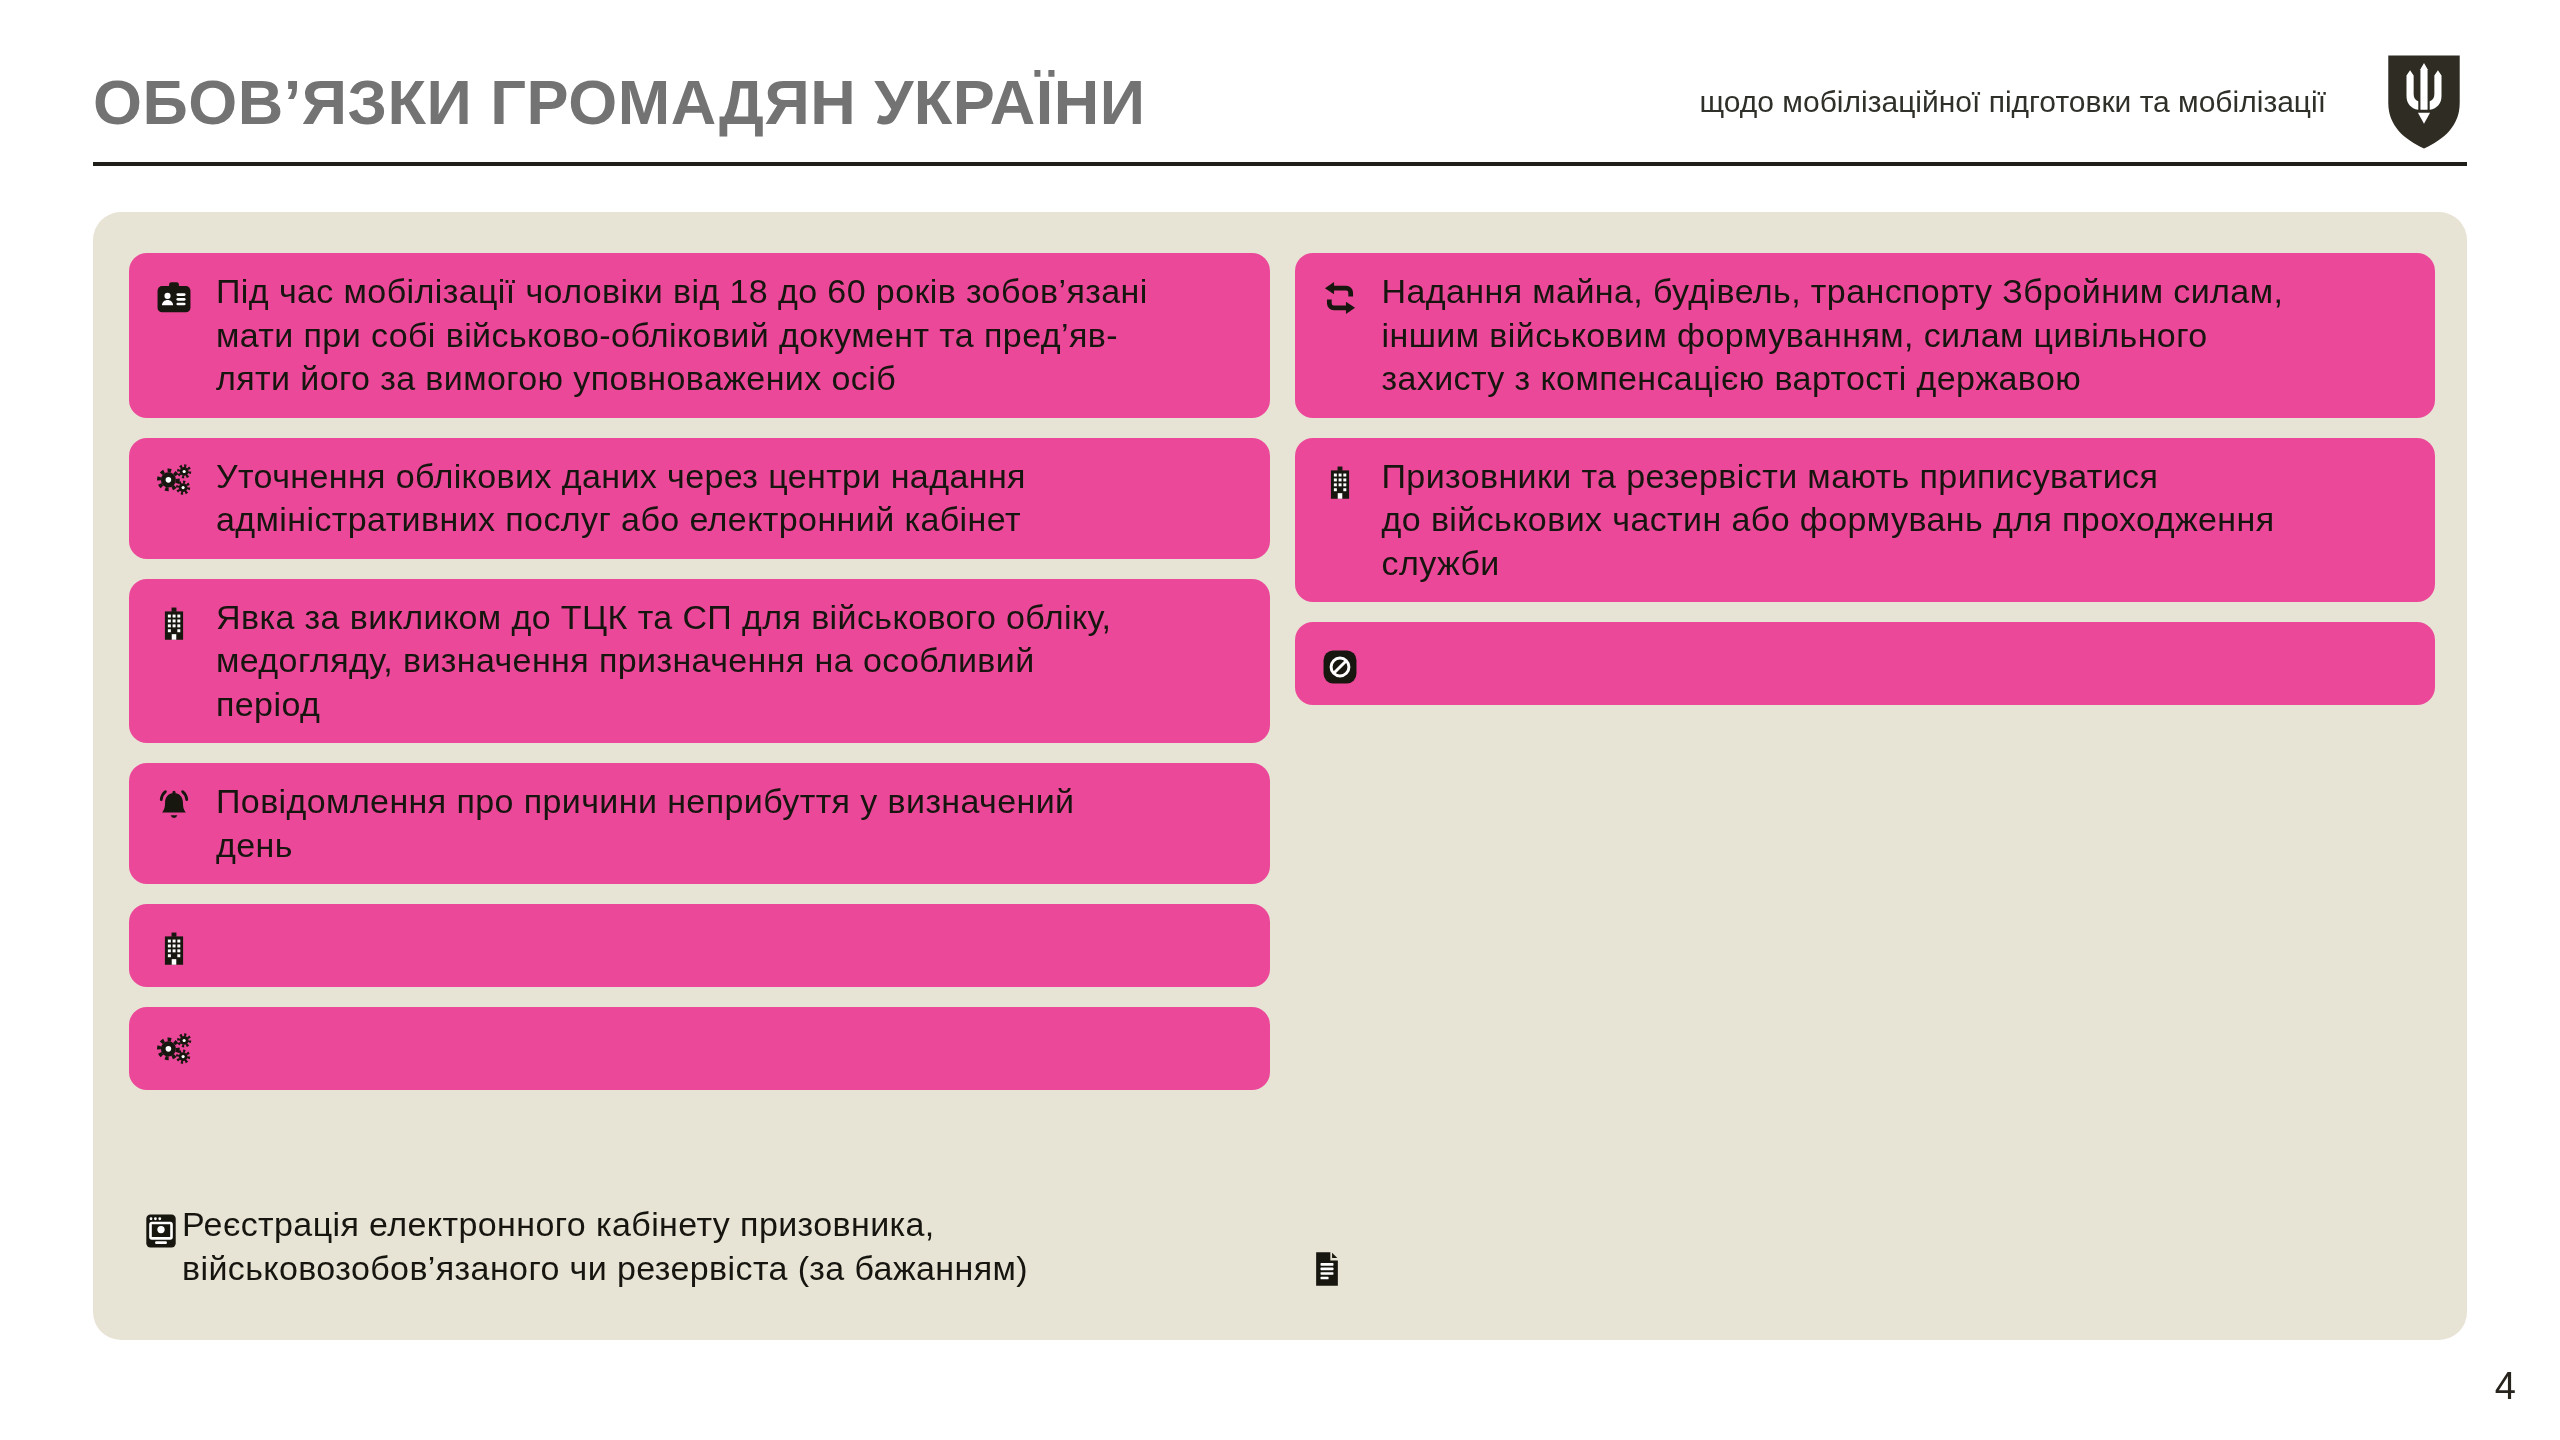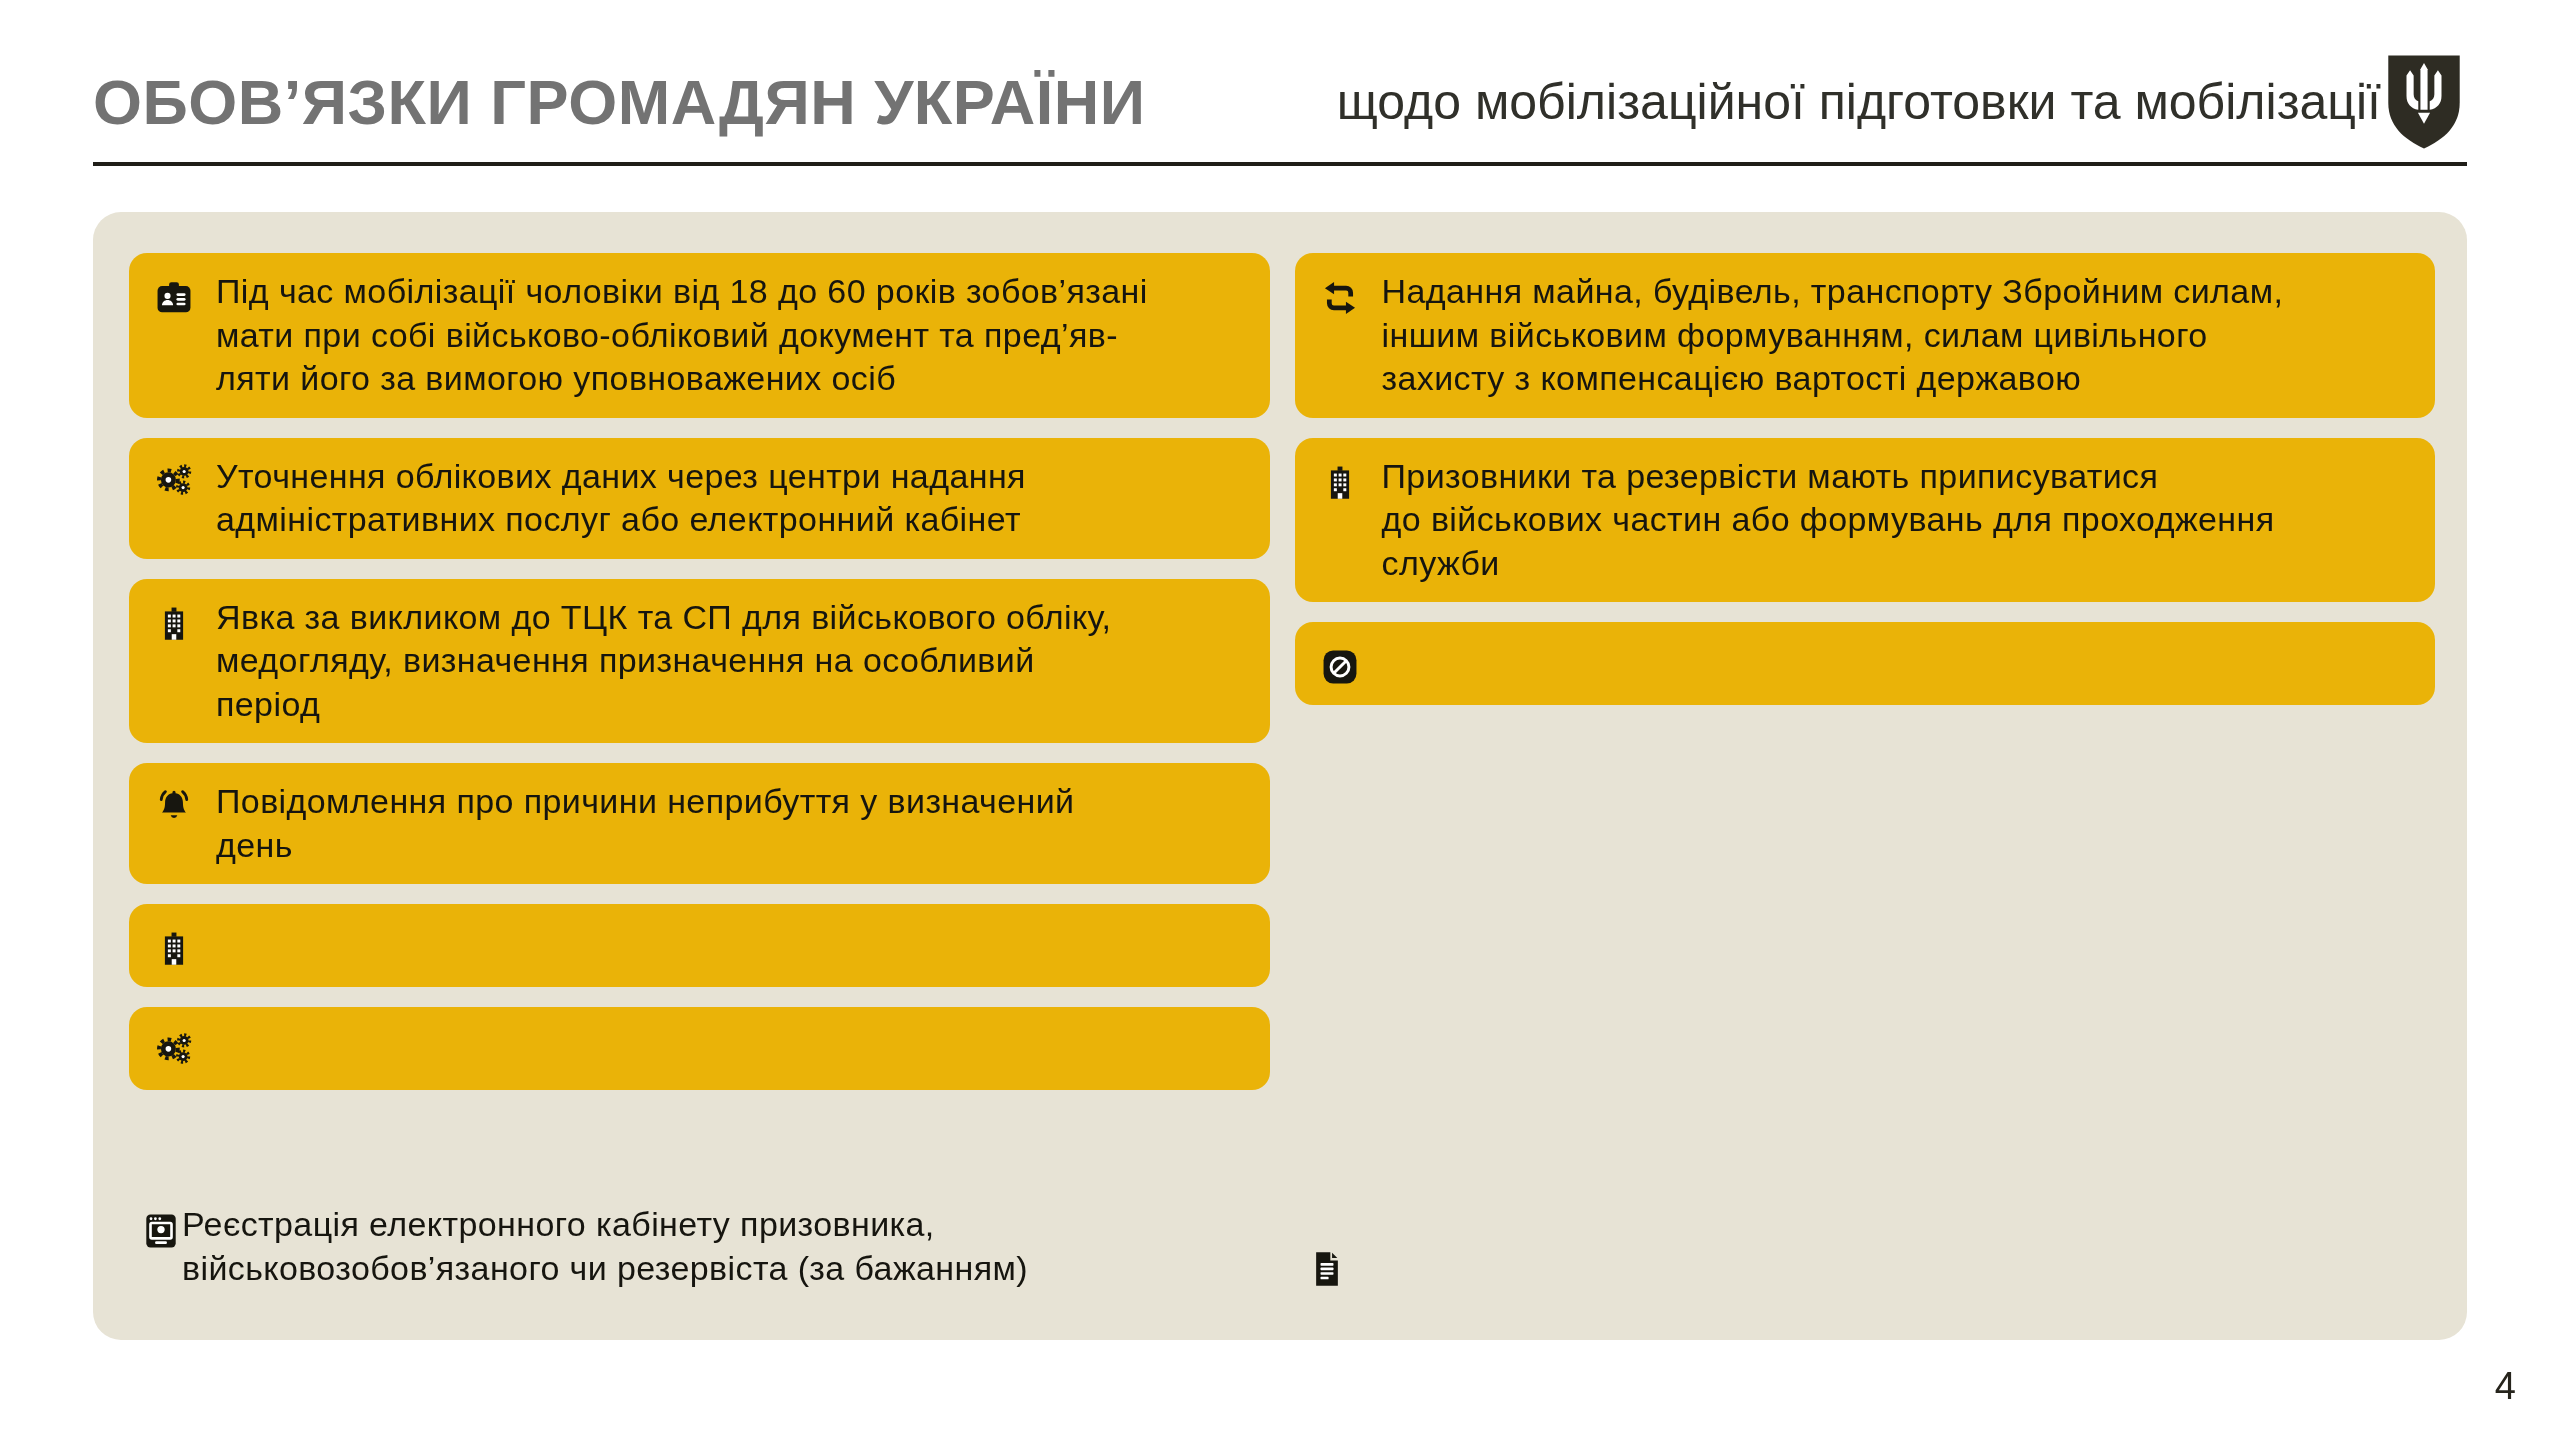--- a/index.html
+++ b/index.html
@@ -19,21 +19,22 @@
   }
   .title {
     font-size: 63px;
     font-weight: bold;
     letter-spacing: 0.5px;
     color: #737373;
     white-space: nowrap;
   }
   .subtitle {
     margin-left: auto;
-    font-size: 50px;
+    margin-right: 55px;
+    font-size: 30px;
     color: #30302a;
     white-space: nowrap;
   }
   .logo { width: 86px; height: 100px; flex: 0 0 86px; }
   .logo svg { width: 100%; height: 100%; display: block; }
   .rule {
     height: 4px;
     background: #1f1e18;
     margin: 10px 93px 0 93px;
   }
@@ -48,21 +49,21 @@
     gap: 25px;
   }
   .col {
     flex: 1 1 0;
     min-width: 0;
     display: flex;
     flex-direction: column;
     gap: 20px;
   }
   .card {
-    background: #eab308;
+    background: #ec4899;
     border-radius: 18px;
     padding: 17px 28px 17px 24px;
     display: flex;
     gap: 21px;
   }
   .note {
     padding: 0 28px 0 11px;
     display: flex;
     margin-top: auto;
   }

